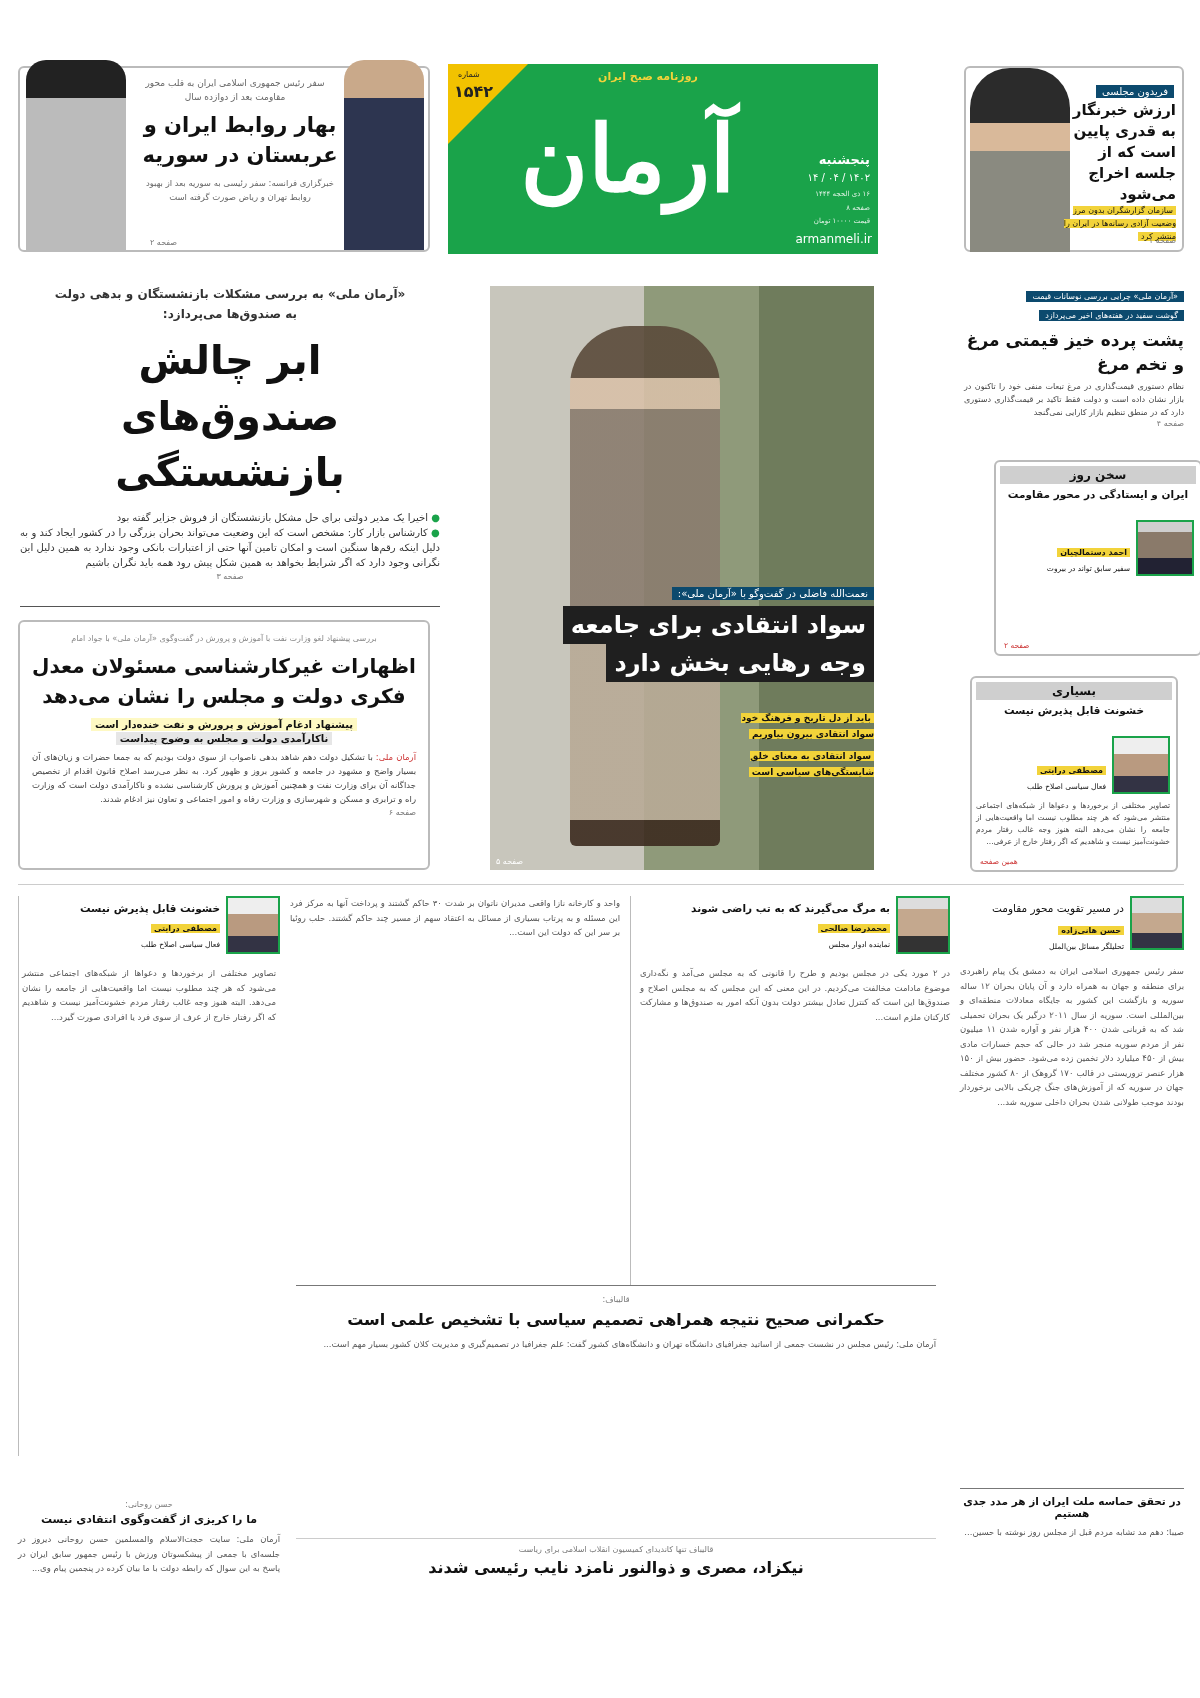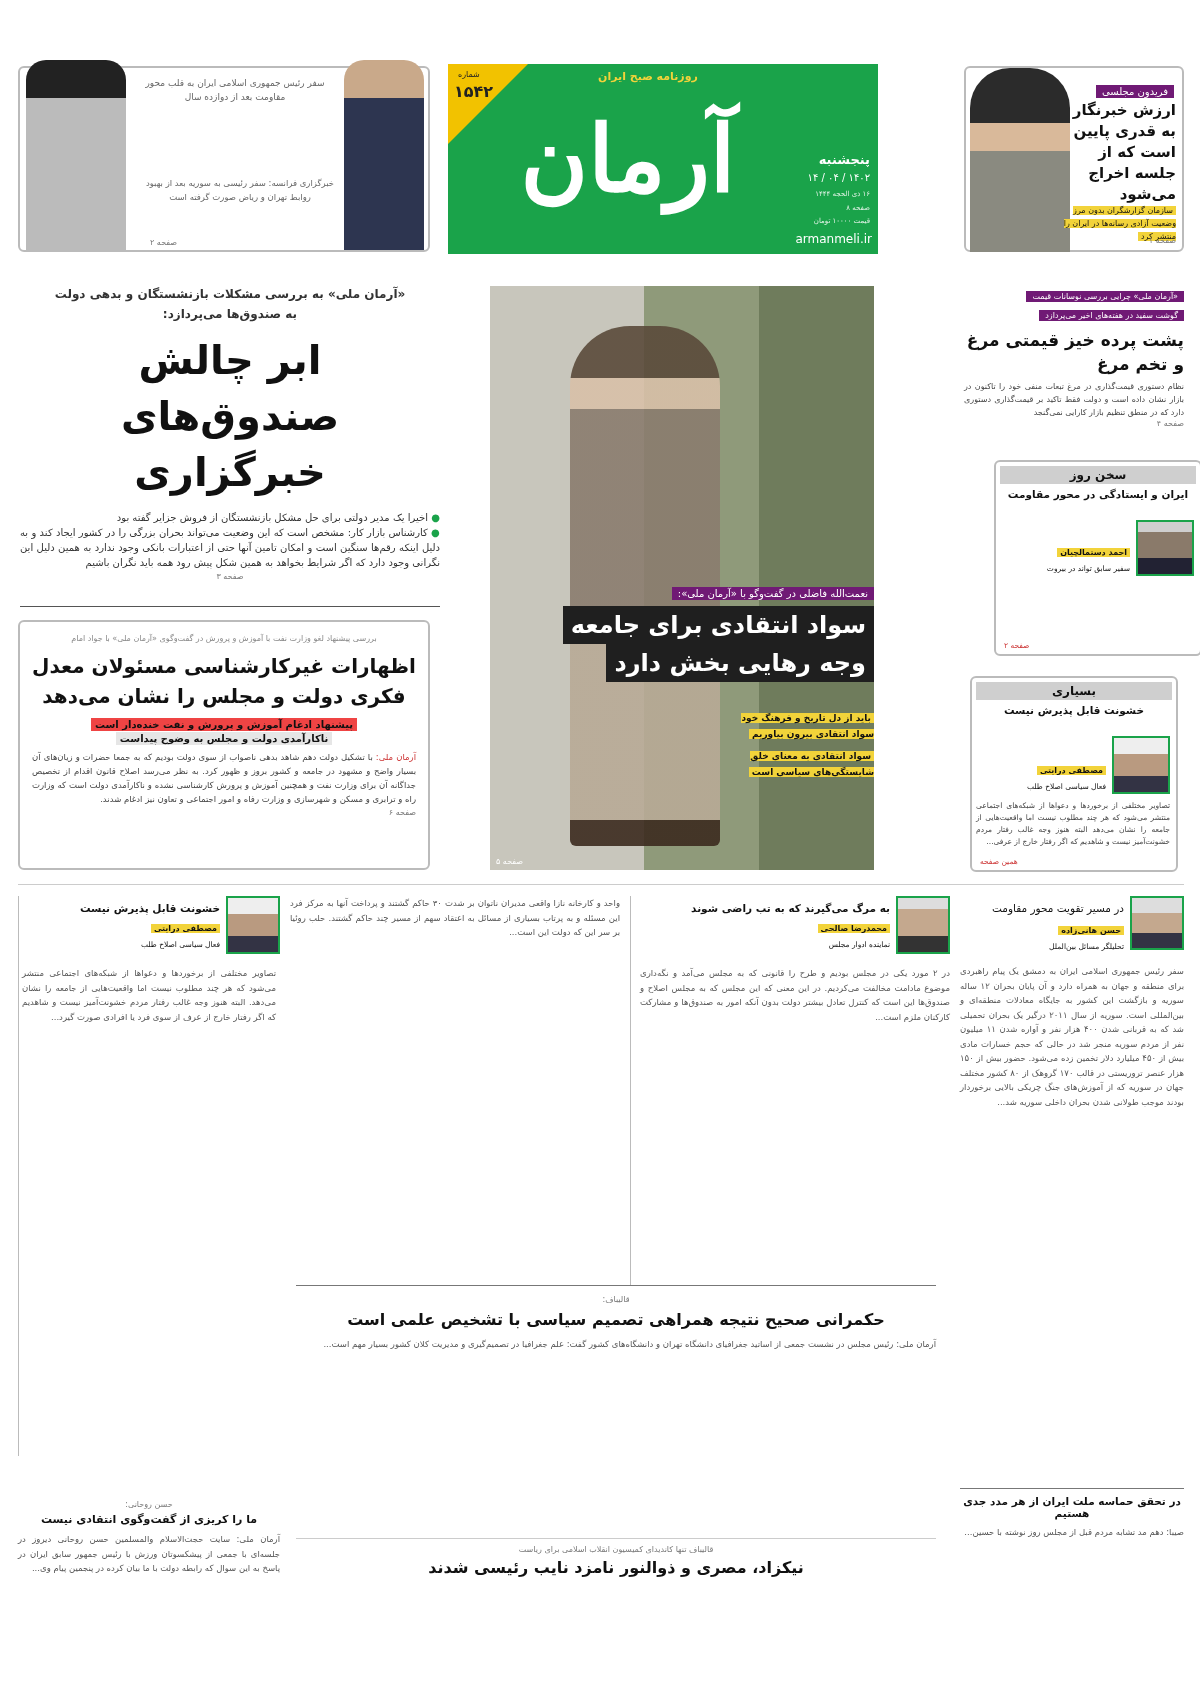--- a/index.html
+++ b/index.html
@@ -1,21 +1,21 @@
 <!DOCTYPE html>
 <html><head>
 <meta charset="utf-8">
 <style>
 *{box-sizing:border-box;margin:0;padding:0}
 body{width:1200px;height:1698px;background:#fff;font-family:"DejaVu Sans",sans-serif;direction:rtl;position:relative;overflow:hidden;color:#111}
 .abs{position:absolute}
 .box{border:2px solid #bbb;border-radius:6px;background:#fff}
 .txt{font-size:9px;line-height:15px;color:#444;text-align:justify}
 .hl{background:#f2d33a;padding:0 3px}
-.gtag{background:#701a75;color:#fff;font-size:10px;padding:1px 6px;display:inline-block}
+.gtag{background:#0c4a6e;color:#fff;font-size:10px;padding:1px 6px;display:inline-block}
 .bighead{font-weight:bold;color:#111;text-align:center}
 .photo{background:linear-gradient(160deg,#9a9a9a,#555);}
 .sep{height:1px;background:#555}
 .col{position:absolute;font-size:8.5px;line-height:14.5px;color:#555;text-align:justify}
 .gray-bar{background:#cfcfcf;text-align:center;font-weight:bold;font-size:12px;padding:2px}
 .smalltag{font-size:8px;color:#777}
 </style>
 </head>
 <body>
 
@@ -30,48 +30,49 @@
   <div class="abs" style="right:8px;top:126px;font-size:7px;color:#e6f5ea;">۱۶ ذی الحجه ۱۴۴۴</div>
   <div class="abs" style="right:8px;top:140px;font-size:7px;color:#e6f5ea;">صفحه ۸</div>
   <div class="abs" style="right:8px;top:153px;font-size:7px;color:#e6f5ea;">قیمت ۱۰۰۰۰ تومان</div>
   <div class="abs" style="right:6px;top:168px;font-size:12px;color:#fff;direction:ltr;">armanmeli.ir</div>
 </div>
 
 <div class="abs box" style="left:18px;top:66px;width:412px;height:186px;">
   <div class="abs photo" style="left:6px;top:-8px;width:100px;height:190px;background:linear-gradient(180deg,#222 0 20%,#bbb 20% 100%);border-radius:20px 20px 0 0;"></div>
   <div class="abs photo" style="right:4px;top:-8px;width:80px;height:190px;background:linear-gradient(180deg,#c9a98a 0 20%,#2d3550 20% 100%);border-radius:20px 20px 0 0;"></div>
   <div class="abs" style="left:110px;width:210px;top:8px;font-size:9px;color:#666;text-align:center;line-height:14px;">سفر رئیس جمهوری اسلامی ایران به قلب محور مقاومت بعد از دوازده سال</div>
+  <div class="abs bighead" style="left:100px;width:240px;top:42px;font-size:21px;line-height:30px;">بهار روابط ایران و عربستان در سوریه</div>
   <div class="abs" style="left:120px;width:200px;top:108px;font-size:8.5px;color:#666;text-align:center;line-height:14px;">خبرگزاری فرانسه: سفر رئیسی به سوریه بعد از بهبود روابط تهران و ریاض صورت گرفته است</div>
   <div class="abs smalltag" style="left:130px;top:170px;">صفحه ۲</div>
 </div>
 
 <div class="abs box" style="left:964px;top:66px;width:220px;height:186px;">
   <div class="abs photo" style="left:4px;top:0;width:100px;height:184px;background:linear-gradient(180deg,#2b2b2b 0 30%,#d9b99a 30% 45%,#8a8a80 45% 100%);border-radius:40px 40px 0 0;"></div>
   <div class="abs" style="right:8px;top:12px;"><span class="gtag">فریدون مجلسی</span></div>
   <div class="abs bighead" style="right:6px;top:32px;width:110px;font-size:15px;line-height:21px;text-align:right;">ارزش خبرنگار به قدری پایین است که از جلسه اخراج می‌شود</div>
   <div class="abs" style="right:6px;top:136px;width:116px;font-size:8px;line-height:13px;text-align:right;"><span class="hl">سازمان گزارشگران بدون مرز وضعیت آزادی رسانه‌ها در ایران را منتشر کرد</span></div>
   <div class="abs smalltag" style="right:6px;top:168px;">صفحه ۱</div>
 </div>
 
 <div class="abs" style="left:20px;top:284px;width:420px;height:300px;">
   <div style="font-size:12px;font-weight:bold;color:#333;text-align:center;line-height:20px;padding:0 30px;">«آرمان ملی» به بررسی مشکلات بازنشستگان و بدهی دولت به صندوق‌ها می‌پردازد:</div>
-  <div class="bighead" style="font-size:40px;line-height:56px;margin-top:8px;padding:0 20px;">ابر چالش صندوق‌های خبرگزاری</div>
+  <div class="bighead" style="font-size:40px;line-height:56px;margin-top:8px;padding:0 20px;">ابر چالش صندوق‌های بازنشستگی</div>
   <div style="margin-top:10px;">
     <div class="txt" style="font-size:10px;color:#333;"><span style="color:#1aa34a;">●</span> <span>اخیرا یک مدیر دولتی برای حل مشکل بازنشستگان از فروش جزایر گفته بود</span></div>
     <div class="txt" style="font-size:10px;color:#333;"><span style="color:#1aa34a;">●</span> <span>کارشناس بازار کار: مشخص است که این وضعیت می‌تواند بحران بزرگی را در کشور ایجاد کند و به دلیل اینکه رقم‌ها سنگین است و امکان تامین آنها حتی از اعتبارات بانکی وجود ندارد به همین دلیل این نگرانی وجود دارد که اگر شرایط بخواهد به همین شکل پیش رود همه باید نگران باشیم</span></div>
   </div>
   <div class="smalltag" style="text-align:center;margin-top:2px;">صفحه ۳</div>
 </div>
 <div class="abs sep" style="left:20px;top:606px;width:420px;"></div>
 
 <div class="abs box" style="left:18px;top:620px;width:412px;height:250px;padding:12px;">
   <div style="font-size:8px;color:#888;text-align:center;">بررسی پیشنهاد لغو وزارت نفت با آموزش و پرورش در گفت‌وگوی «آرمان ملی» با جواد امام</div>
   <div class="bighead" style="font-size:20px;line-height:30px;margin-top:8px;">اظهارات غیرکارشناسی مسئولان معدل فکری دولت و مجلس را نشان می‌دهد</div>
   <div style="text-align:center;margin-top:8px;">
-    <div style="font-size:10px;font-weight:bold;margin:3px 0;"><span style="background:#ef4444;padding:1px 4px;margin-top:28px;">پیشنهاد ادغام آموزش و پرورش و نفت خنده‌دار است</span></div>
+    <div style="font-size:10px;font-weight:bold;margin:3px 0;"><span style="background:#fef9c3;padding:1px 4px;margin-top:28px;">پیشنهاد ادغام آموزش و پرورش و نفت خنده‌دار است</span></div>
     <div style="font-size:10px;font-weight:bold;margin:3px 0;"><span style="background:#e6e6e6;padding:1px 4px;">ناکارآمدی دولت و مجلس به وضوح پیداست</span></div>
   </div>
   <div class="txt" style="margin-top:6px;font-size:8.5px;line-height:14px;"><span style="color:#c33;">آرمان ملی:</span> <span>با تشکیل دولت دهم شاهد بدهی ناصواب از سوی دولت بودیم که به جمعا حضرات و زیان‌های آن بسیار واضح و مشهود در جامعه و کشور بروز و ظهور کرد. به نظر می‌رسد اصلاح قانون اقدام از تخصیص جداگانه آن برای وزارت نفت و همچنین آموزش و پرورش کارشناسی نشده و ناکارآمدی دولت است که وزارت راه و ترابری و مسکن و شهرسازی و وزارت رفاه و امور اجتماعی و تعاون نیز ادغام شدند.</span></div>
   <div class="smalltag" style="margin-top:2px;">صفحه ۶</div>
 </div>
 
 <div class="abs" style="left:490px;top:286px;width:384px;height:584px;background:linear-gradient(90deg,#c8c6bc 0 40%,#8f9a7a 40% 70%,#6f7c5c 70% 100%);">
   <div class="abs" style="left:80px;top:40px;width:150px;height:520px;background:linear-gradient(180deg,#5a4a3a 0 10%,#d8c0a8 10% 16%,#8a7c6e 16% 55%,#b8aa96 55% 95%,#3b2a1e 95% 100%);border-radius:60px 60px 6px 6px;opacity:.9;"></div>
   <div class="abs" style="right:0;top:296px;text-decoration:underline;"><span class="gtag">نعمت‌الله فاضلی در گفت‌وگو با «آرمان ملی»:</span></div>
   <div class="abs" style="right:0;top:424px;width:150px;text-align:right;">

